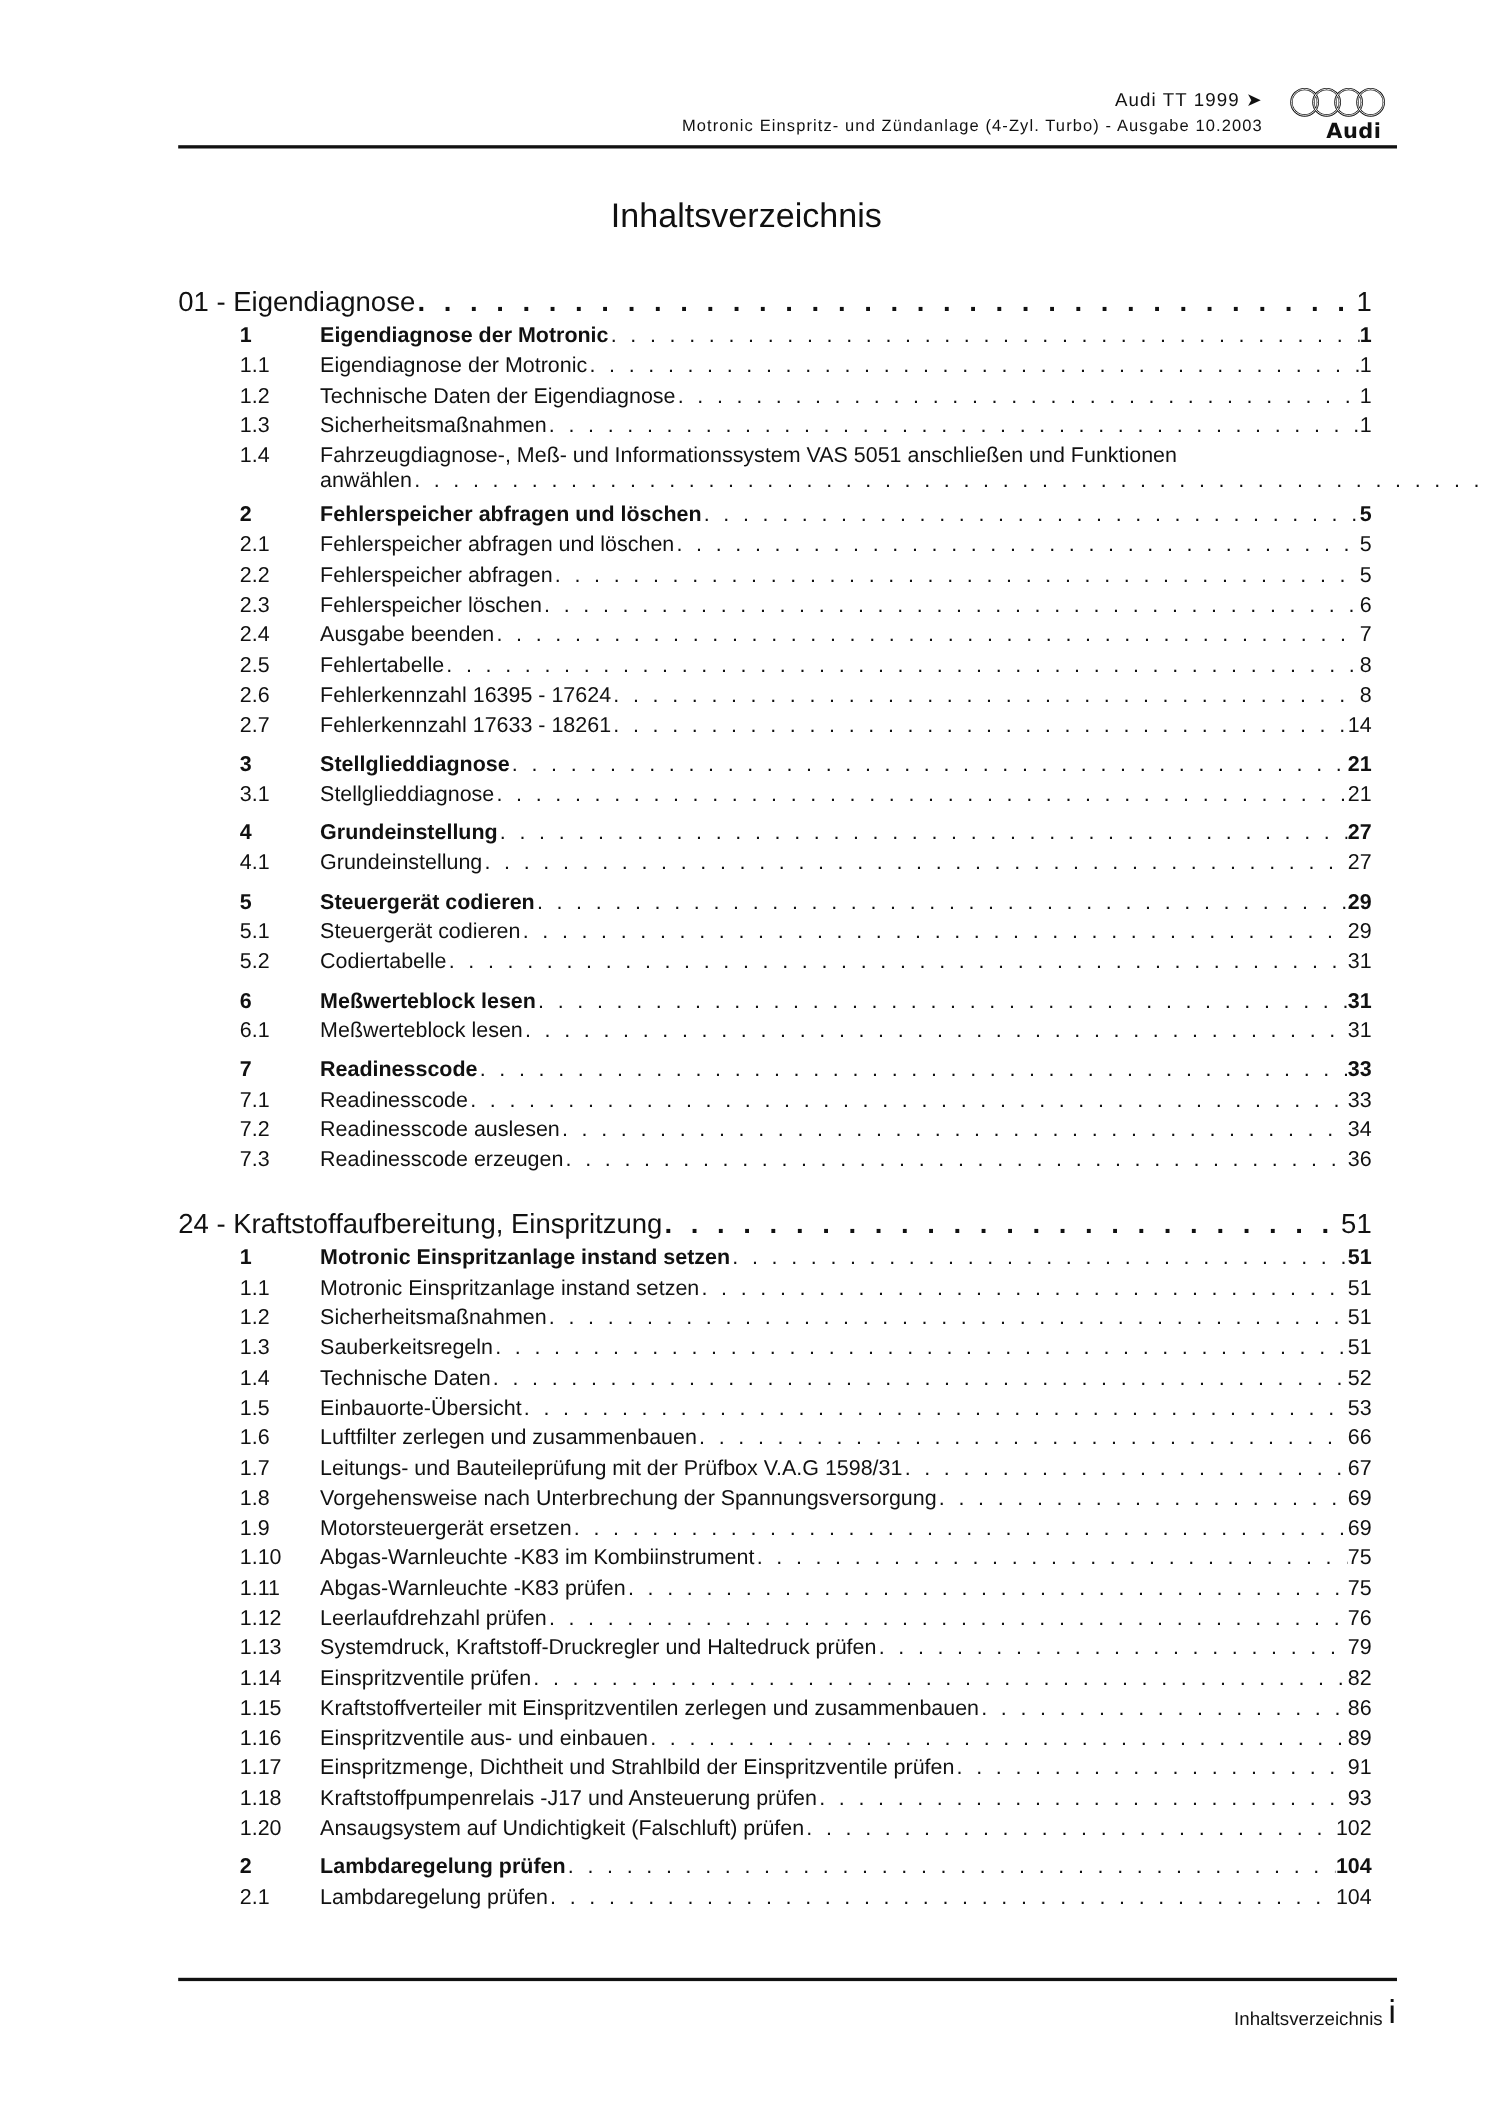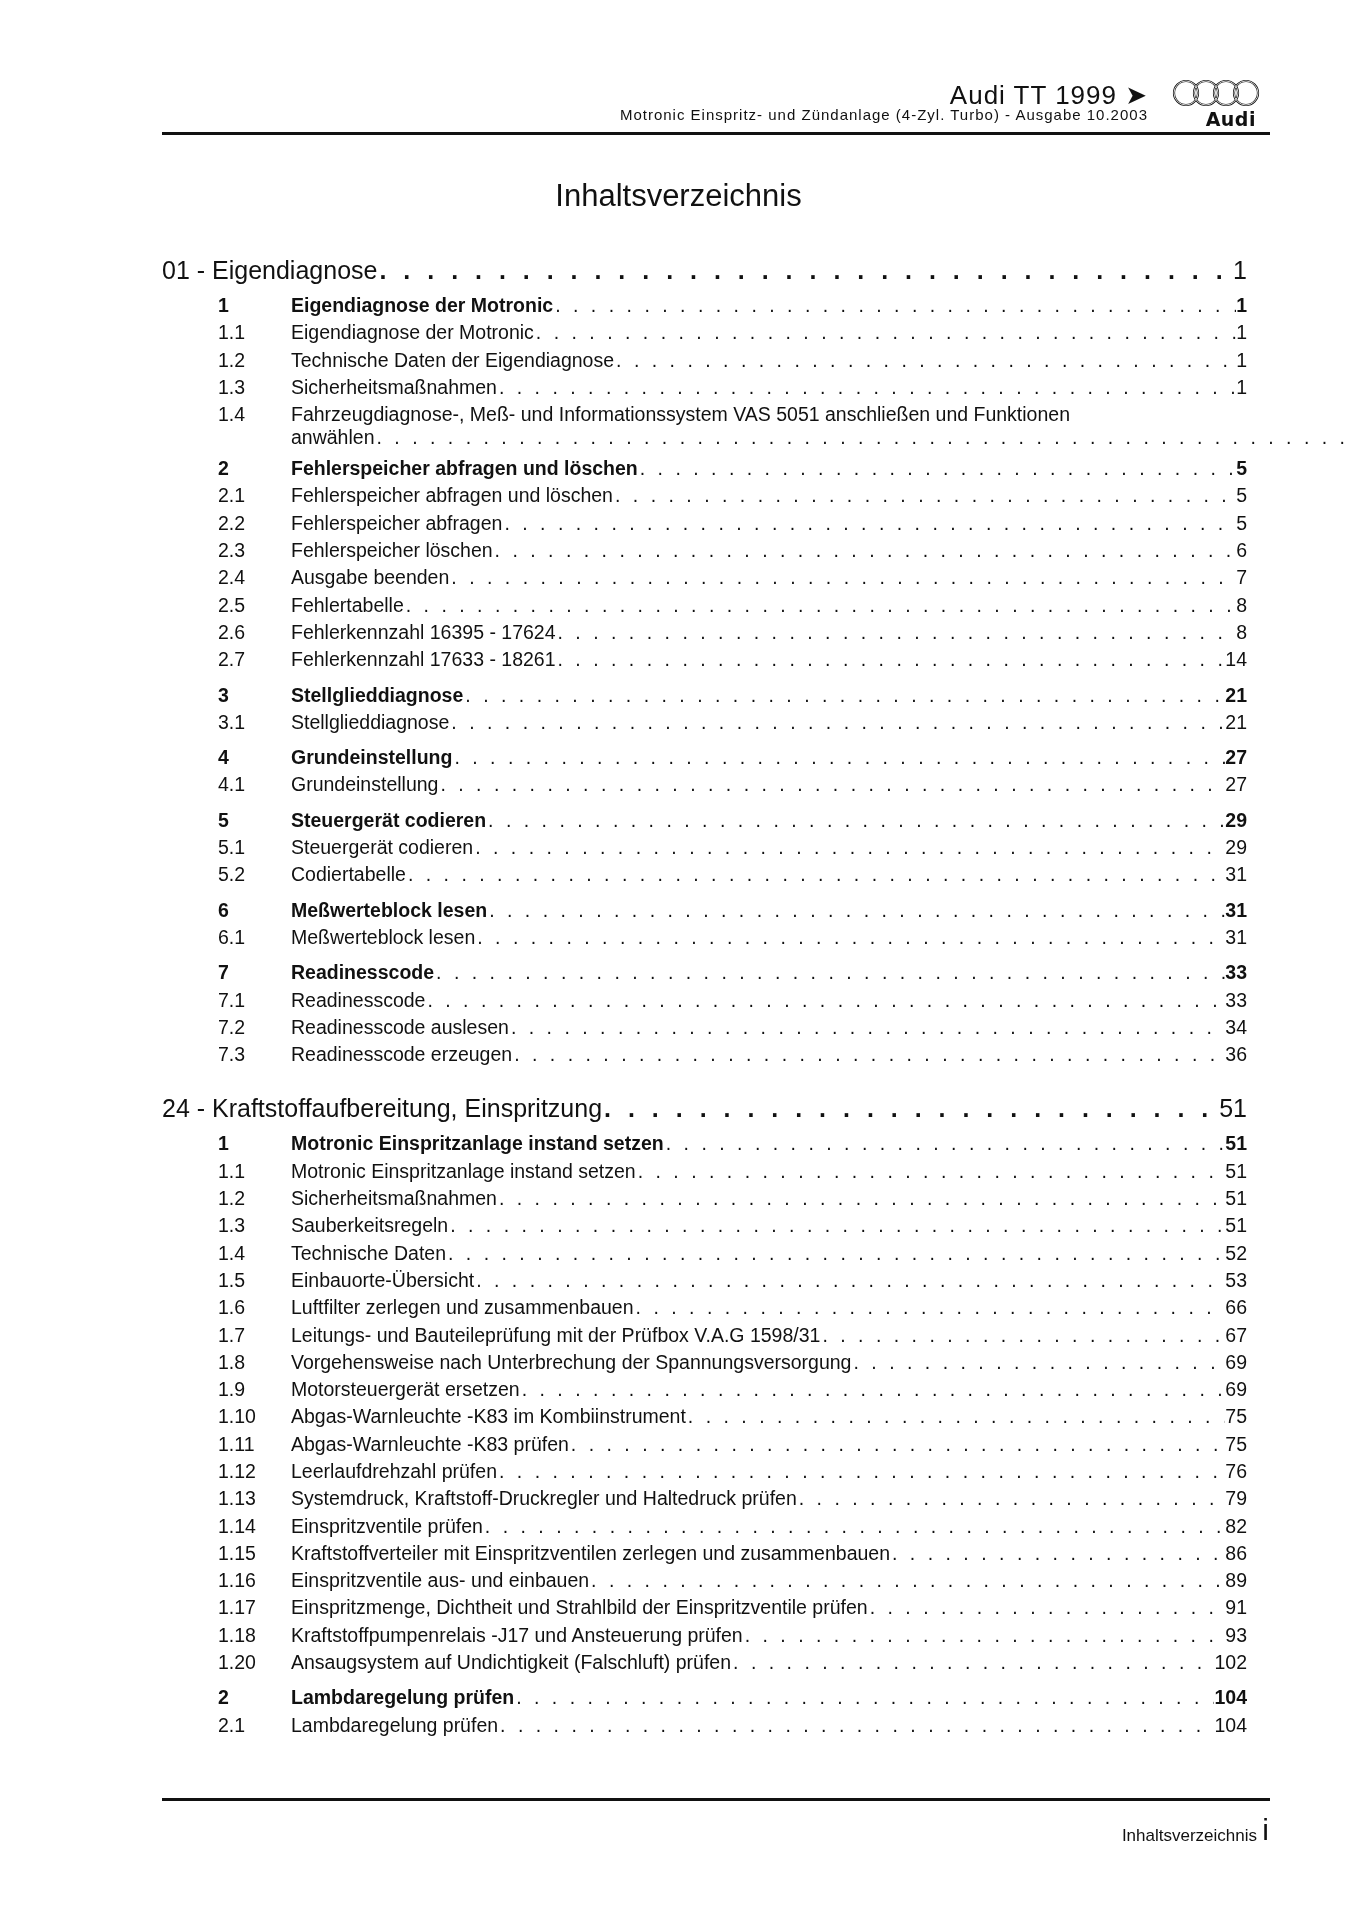--- a/index.html
+++ b/index.html
@@ -1,33 +1,33 @@
 <!DOCTYPE html>
 <html><head>
 <meta charset="utf-8">
 <style>
   html, body { margin: 0; padding: 0; background: #ffffff; }
   body { width: 1357px; height: 1920px; position: relative; overflow: hidden;
          font-family: "Liberation Sans", sans-serif; color: #111; }
   .header { position: absolute; left: 162px; top: 76px; width: 1108px; height: 58px; }
-  .hdr-model { position: absolute; right: 122px; top: 4px; font-size: 26px; letter-spacing: 1px; }
+  .hdr-model { position: absolute; right: 122px; top: 4px; font-size: 17px; letter-spacing: 1px; }
   .hdr-sub { position: absolute; right: 122px; top: 30px; font-size: 15px; letter-spacing: 1px; white-space: nowrap; }
   .logo { position: absolute; right: 4px; top: 2px; width: 100px; height: 52px; }
   .logo svg { display: block; }
   .logo-text { position: absolute; right: 10px; top: 30px; font-weight: bold; font-size: 19px; letter-spacing: 0.5px; font-family: "DejaVu Sans", sans-serif; }
   .hdr-rule { position: absolute; left: 162px; top: 132px; width: 1108px; height: 3px; background: #111; }
   .title { position: absolute; left: 0; width: 1357px; top: 178px; text-align: center; font-size: 31px; }
   .toc { position: absolute; left: 162px; top: 256px; width: 1085px; }
   .row { display: flex; align-items: baseline; white-space: nowrap; }
   .row .num { flex: 0 0 auto; }
   .row .label { flex: 0 0 auto; }
   .row .dots { flex: 1 1 auto; overflow: hidden; letter-spacing: 3.5px; padding: 0 2px; }
   .row .dots::after { content: " . . . . . . . . . . . . . . . . . . . . . . . . . . . . . . . . . . . . . . . . . . . . . . . . . . . . . . . . . . . . . . . . . . . . . . . . . . . . . . . . . . . . . . . . . . . . . . . . . . . . . . . . . . . . . . . . . . . ."; }
   .row .page { flex: 0 0 auto; }
-  .chapter { font-size: 25px; height: 34px; margin-top: 0; }
+  .chapter { font-size: 25px; height: 34px; margin-top: 0; align-items: flex-end; }
   .chapter .dots { letter-spacing: 5px; font-weight: bold; }
   .chapter.second { margin-top: 24px; }
   .entry { font-size: 19.5px; height: 27.3px; padding-left: 56px; }
   .entry .num { width: 73px; }
   .entry.bold .label, .entry.bold .num, .entry.bold .page { font-weight: bold; }
   .entry.group-start { margin-top: 8px; }
   .entry.first { margin-top: 4px; }
   .entry.wrap { height: auto; align-items: flex-start; }
   .wrap-block { display: flex; flex-direction: column; flex: 1 1 auto; }
   .wrap-block .line1 { }

